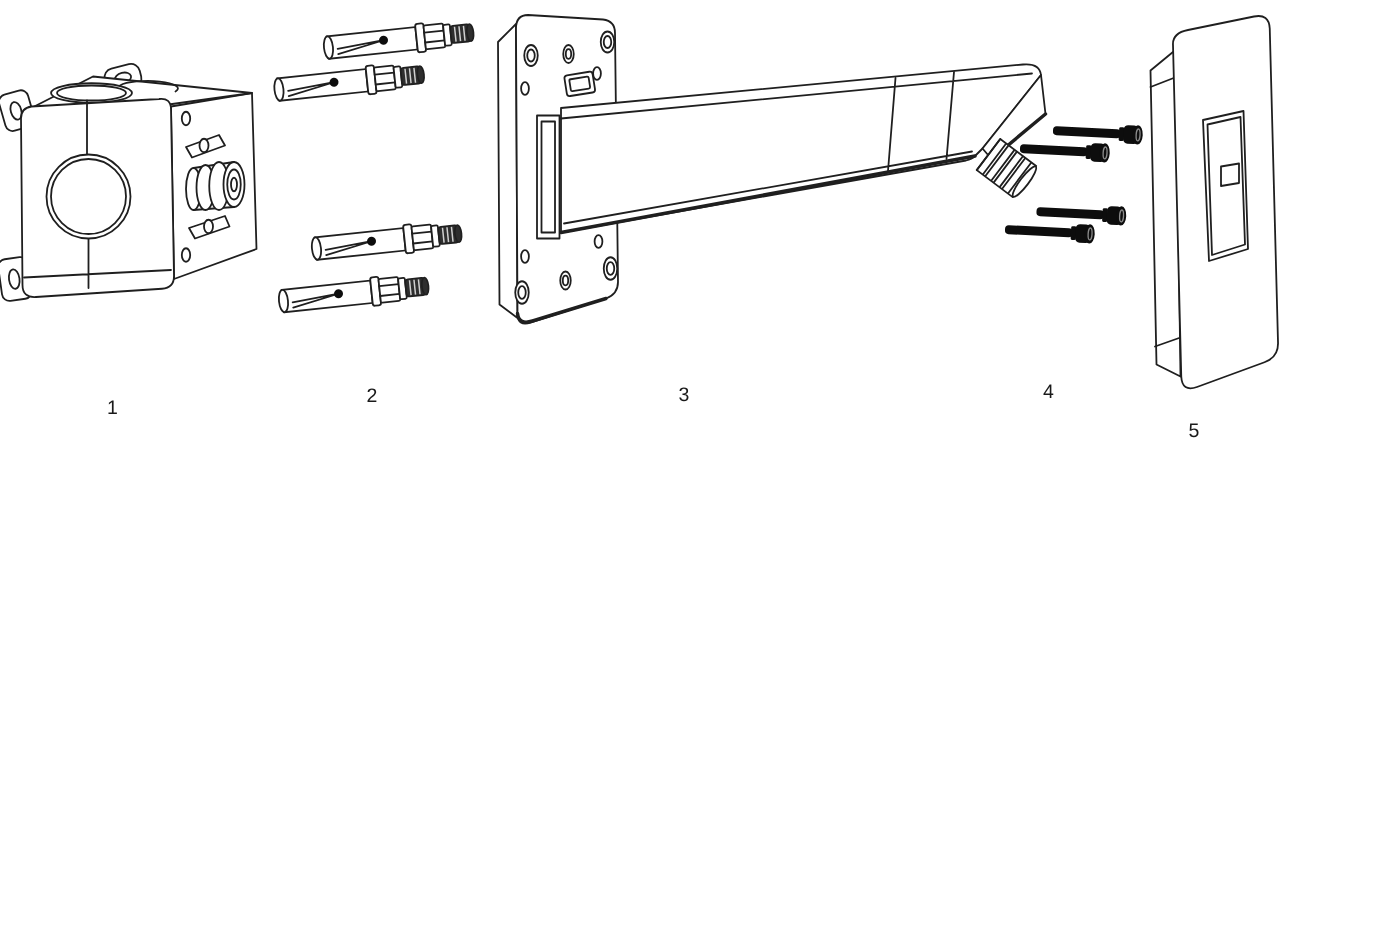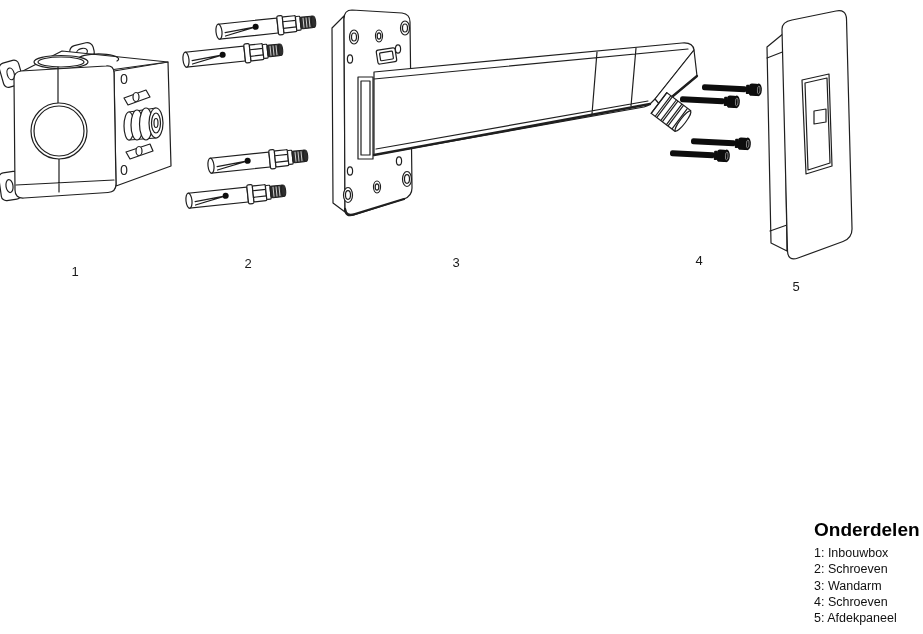--- a/index.html
+++ b/index.html
@@ -168,22 +168,14 @@
       <path class="fw" d="M814,111 L826,109 L826,122 L814,124 Z"></path>
     </g>
   </svg>
 
   <div class="plabel" style="left:63px;top:264px">1</div>
   <div class="plabel" style="left:236px;top:256px">2</div>
   <div class="plabel" style="left:444px;top:255px">3</div>
   <div class="plabel" style="left:687px;top:253px">4</div>
   <div class="plabel" style="left:784px;top:279px">5</div>
 
-  <div class="legend">
-    <div class="legend-title">Onderdelen</div>
-    <div class="legend-item">1: Inbouwbox</div>
-    <div class="legend-item">2: Schroeven</div>
-    <div class="legend-item">3: Wandarm</div>
-    <div class="legend-item">4: Schroeven</div>
-    <div class="legend-item">5: Afdekpaneel</div>
-  </div>
 
 </div>
 
 </body></html>

